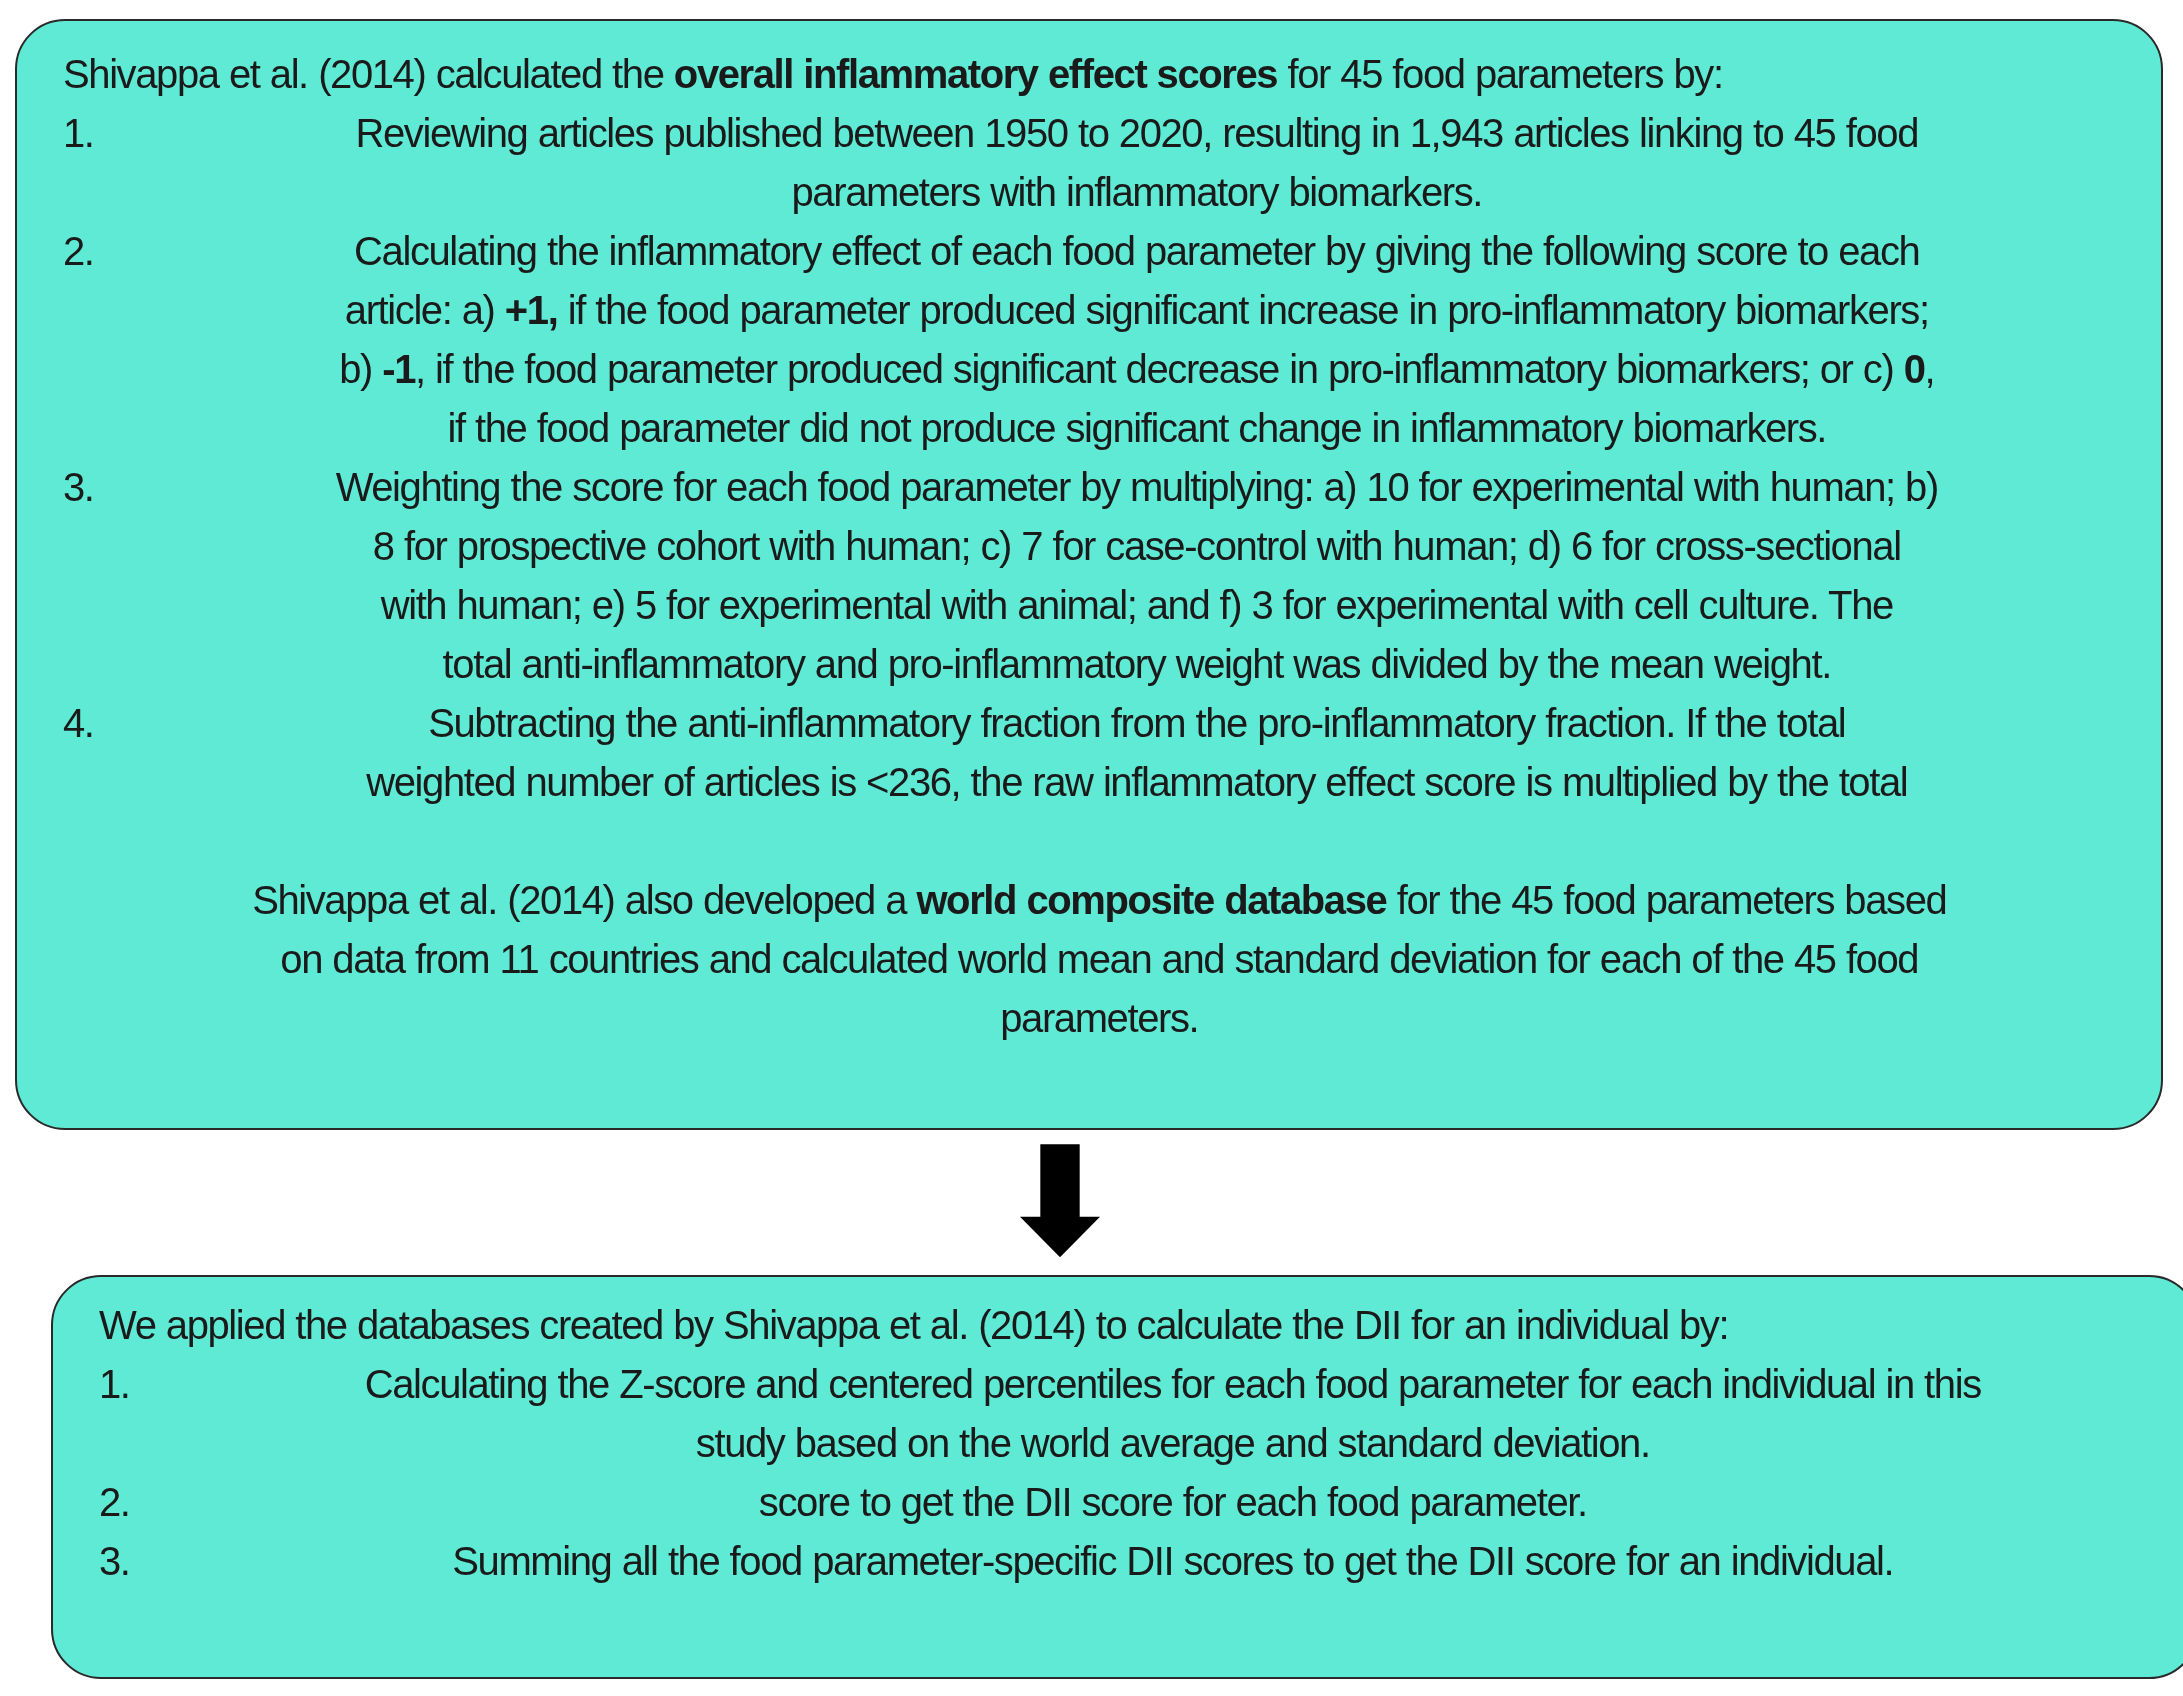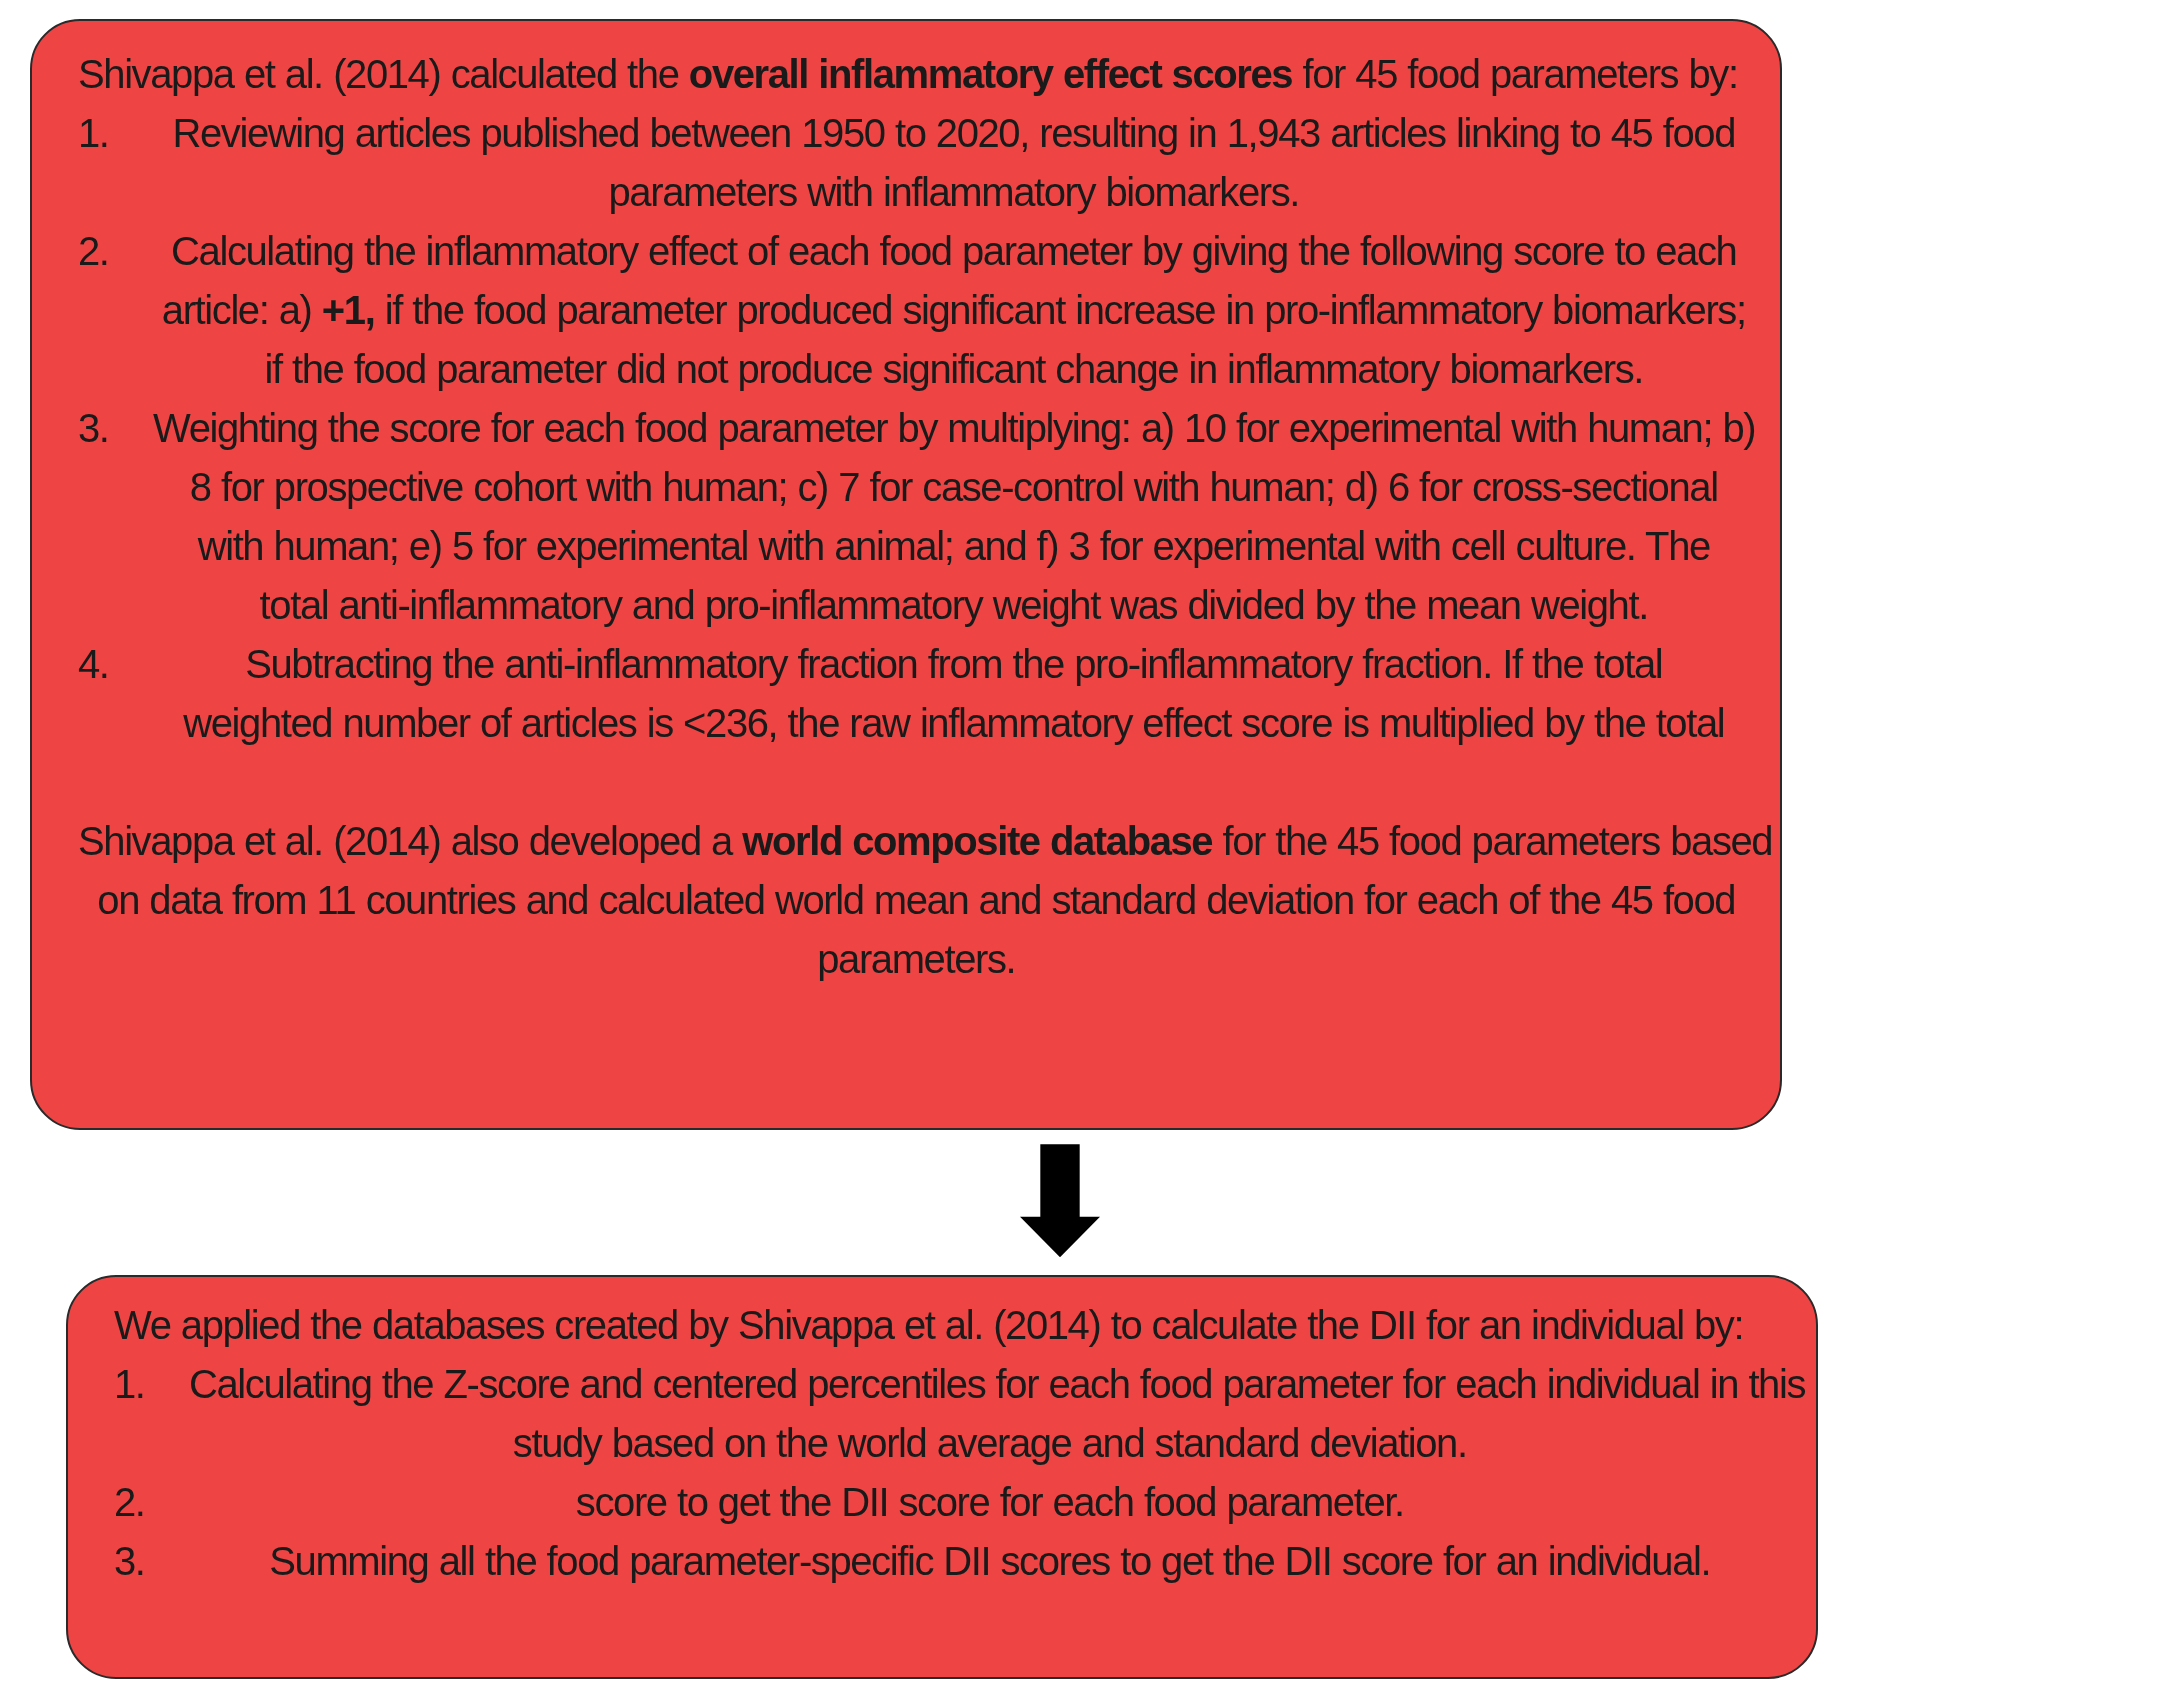--- a/index.html
+++ b/index.html
@@ -10,26 +10,26 @@
   body {
     width: 2183px;
     height: 1696px;
     position: relative;
     overflow: hidden;
     font-family: "Liberation Sans", "DejaVu Sans", sans-serif;
     color: #1a1a1a;
   }
   .box {
     position: absolute;
-    left: 30px;
-    width: 1752px;
+    left: 15px;
+    width: 2148px;
     border: 2.5px solid #2a2a2a;
     border-radius: 50px;
     box-sizing: border-box;
-    background: #ef4444;
+    background: #5eead4;
   }
   #box-top {
     top: 18.5px;
     height: 1111px;
   }
   #box-bottom {
     top: 1275px;
     height: 404px;
     margin-left: 36px;
   }
@@ -81,20 +81,21 @@
     <ol class="steps">
       <li>
         <span class="num">1.</span>
         <span class="line">Reviewing articles published between 1950 to 2020, resulting in 1,943 articles linking to 45 food</span>
         <span class="line">parameters with inflammatory biomarkers.</span>
       </li>
       <li>
         <span class="num">2.</span>
         <span class="line">Calculating the inflammatory effect of each food parameter by giving the following score to each</span>
         <span class="line"><span>article: a) </span><b>+1,</b><span> if the food parameter produced significant increase in pro-inflammatory biomarkers;</span></span>
+        <span class="line"><span>b) </span><b>-1</b><span>, if the food parameter produced significant decrease in pro-inflammatory biomarkers; or c) </span><b>0</b><span>,</span></span>
         <span class="line">if the food parameter did not produce significant change in inflammatory biomarkers.</span>
       </li>
       <li>
         <span class="num">3.</span>
         <span class="line">Weighting the score for each food parameter by multiplying: a) 10 for experimental with human; b)</span>
         <span class="line">8 for prospective cohort with human; c) 7 for case-control with human; d) 6 for cross-sectional</span>
         <span class="line">with human; e) 5 for experimental with animal; and f) 3 for experimental with cell culture. The</span>
         <span class="line">total anti-inflammatory and pro-inflammatory weight was divided by the mean weight.</span>
       </li>
       <li>

